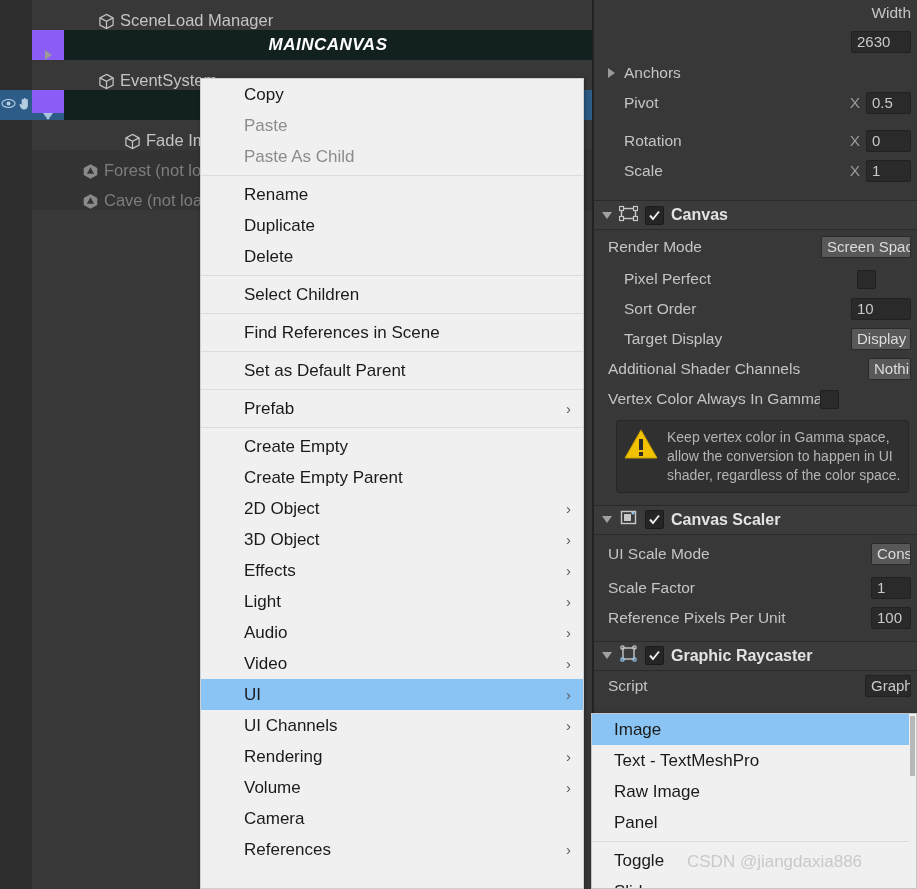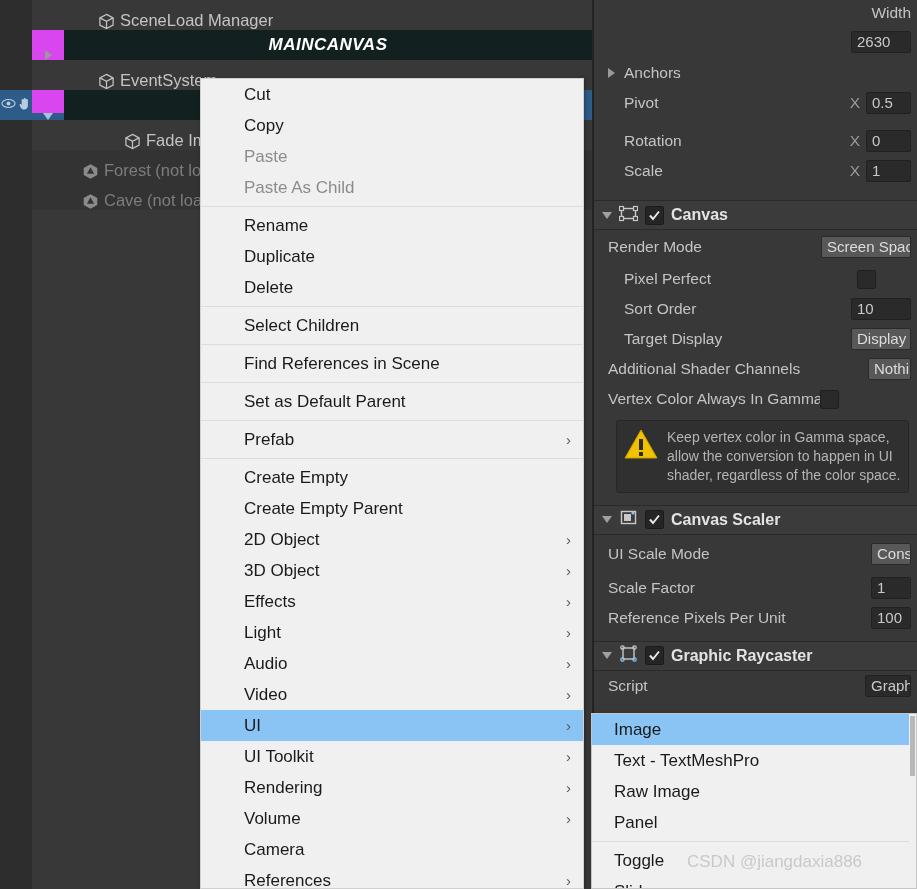--- a/index.html
+++ b/index.html
@@ -32,21 +32,21 @@
     width: 32px; height: 30px; flex: 0 0 32px;
     background: #2d2d2d;
     display: flex; align-items: center; justify-content: center;
     gap: 1px;
   }
   .h-row.sel .vis-cell { background: #2c5c87; }
   .h-body { flex: 1; display: flex; align-items: flex-end; height: 30px; }
 
   .row-bg-normal { background: #383838; }
   .row-bg-alt    { background: #333333; }
-  .row-bg-canvas { background: #d946ef; }
+  .row-bg-canvas { background: #8b5cf6; }
 
   .tri {
     width: 0; height: 0;
     border-left: 7px solid #9a9a9a;
     border-top: 5px solid transparent;
     border-bottom: 5px solid transparent;
   }
   .tri-down {
     width: 0; height: 0;
     border-top: 7px solid #a8c4dc;
@@ -425,23 +425,20 @@
   <div class="insp-row">
     <span class="insp-label dim-label">Script</span>
     <div class="insp-spacer"></div>
     <span class="field" style="width:46px;">GraphicRaycaster</span>
   </div>
 
 </div>
 
 <div id="ctxmenu">
     <div class="mi">
-      <span>Cut</span>
-    </div>
-    <div class="mi">
       <span>Copy</span>
     </div>
     <div class="mi disabled">
       <span>Paste</span>
     </div>
     <div class="mi disabled">
       <span>Paste As Child</span>
     </div>
     <div class="msep"></div>
     <div class="mi">
@@ -499,21 +496,21 @@
     </div>
     <div class="mi">
       <span>Video</span>
       <span class="arrow">›</span>
     </div>
     <div class="mi hl">
       <span>UI</span>
       <span class="arrow">›</span>
     </div>
     <div class="mi">
-      <span>UI Toolkit</span>
+      <span>UI Channels</span>
       <span class="arrow">›</span>
     </div>
     <div class="mi">
       <span>Rendering</span>
       <span class="arrow">›</span>
     </div>
     <div class="mi">
       <span>Volume</span>
       <span class="arrow">›</span>
     </div>

